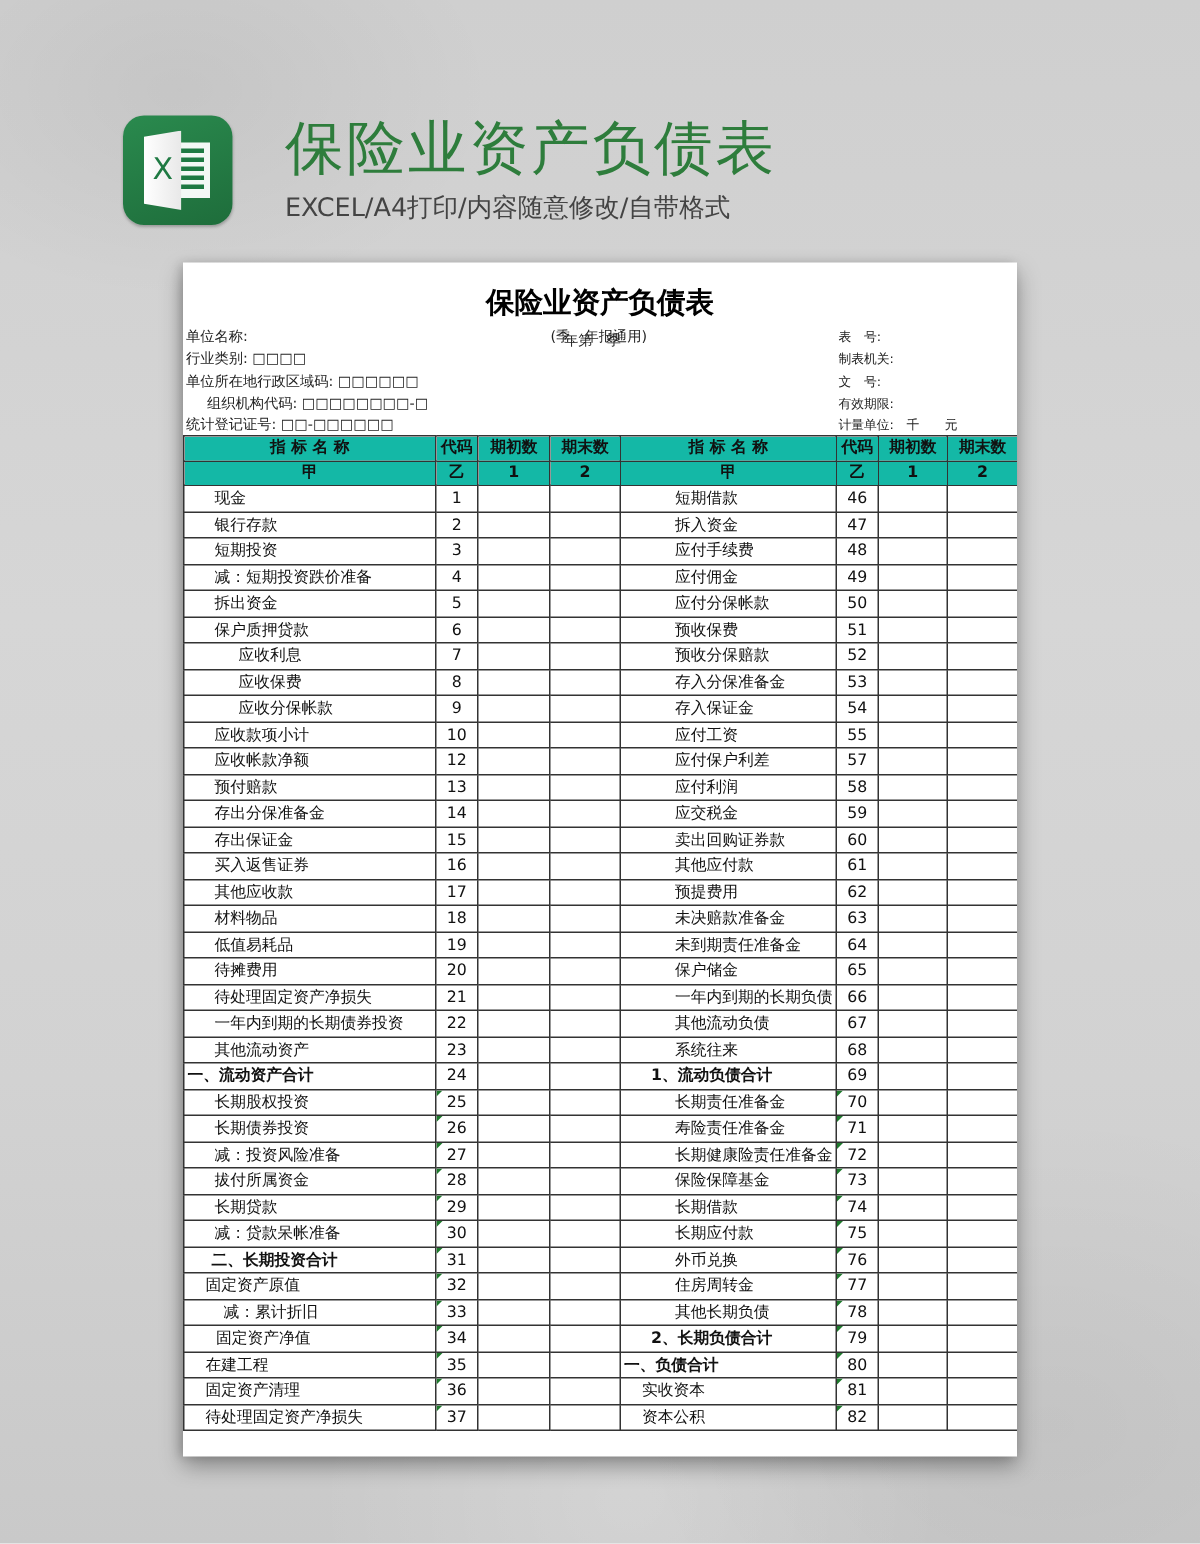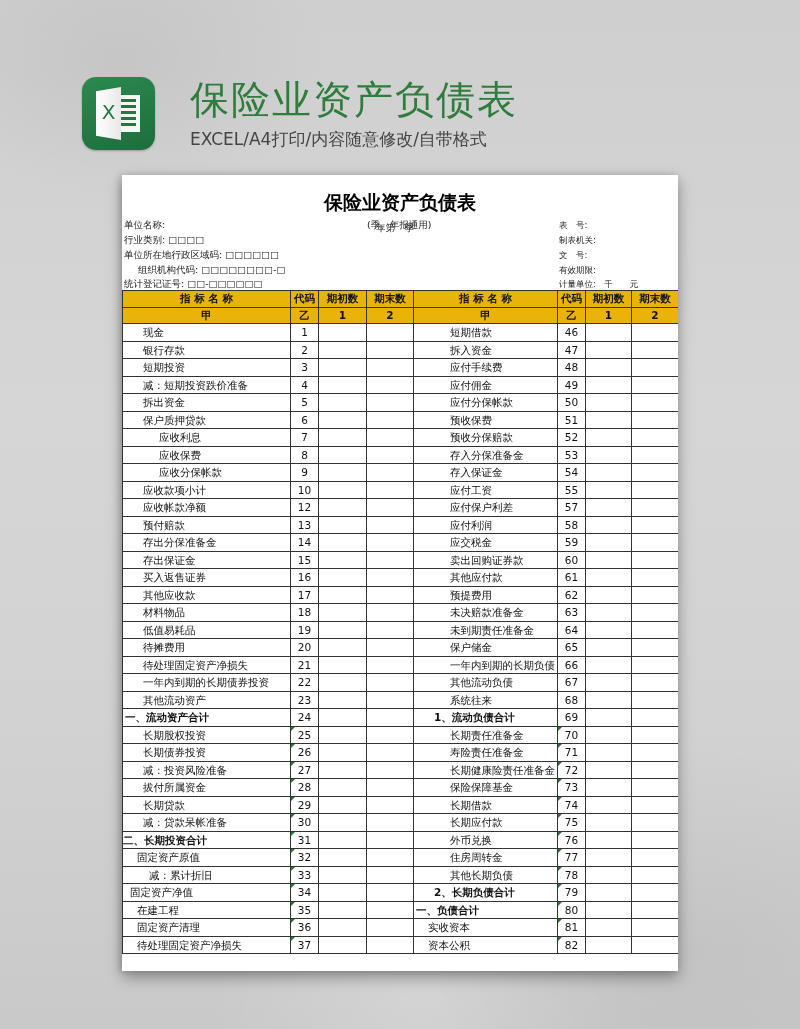--- a/index.html
+++ b/index.html
@@ -56,21 +56,21 @@
     .meta.small { font-size:8.5px; }
     table.sheet {
       position:absolute; left:0; top:115px; border-collapse:collapse; table-layout:fixed;
       width:556px;
     }
     table.sheet td {
       border:1px solid #333; height:16.5px; padding:0; font-size:10.5px; color:#111;
       white-space:nowrap; overflow:hidden; position:relative; line-height:16px;
     }
     table.sheet tr.hdr td {
-      background:#eab308; font-weight:bold; text-align:center; height:15.5px; line-height:15px; font-size:10.5px;
+      background:#14b8a6; font-weight:bold; text-align:center; height:15.5px; line-height:15px; font-size:10.5px;
     }
     td.code { text-align:center; }
     td.name { text-align:left; }
     td.name.bold { font-weight:bold; }
     .tri::before {
       content:""; position:absolute; left:0; top:0; width:0; height:0;
       border-top:4px solid #1e7a2c; border-right:4px solid transparent;
     }
   </style>
 </head>
@@ -426,21 +426,21 @@
           <td class="name" style="padding-left: 20px;">减：贷款呆帐准备</td>
           <td class="code tri">30</td>
           <td></td>
           <td></td>
           <td class="name" style="padding-left: 36px;">长期应付款</td>
           <td class="code tri">75</td>
           <td></td>
           <td></td>
         </tr>
         <tr>
-          <td class="name bold" style="padding-left: 0;">二、长期投资合计</td>
+          <td class="name bold" style="padding-left: 18px;">二、长期投资合计</td>
           <td class="code tri">31</td>
           <td></td>
           <td></td>
           <td class="name" style="padding-left: 36px;">外币兑换</td>
           <td class="code tri">76</td>
           <td></td>
           <td></td>
         </tr>
         <tr>
           <td class="name" style="padding-left: 14px;">固定资产原值</td>
@@ -456,21 +456,21 @@
           <td class="name" style="padding-left: 26px;">减：累计折旧</td>
           <td class="code tri">33</td>
           <td></td>
           <td></td>
           <td class="name" style="padding-left: 36px;">其他长期负债</td>
           <td class="code tri">78</td>
           <td></td>
           <td></td>
         </tr>
         <tr>
-          <td class="name" style="padding-left: 7px;">固定资产净值</td>
+          <td class="name" style="padding-left: 21px;">固定资产净值</td>
           <td class="code tri">34</td>
           <td></td>
           <td></td>
           <td class="name bold" style="padding-left: 20px;">2、长期负债合计</td>
           <td class="code tri">79</td>
           <td></td>
           <td></td>
         </tr>
         <tr>
           <td class="name" style="padding-left: 14px;">在建工程</td>

